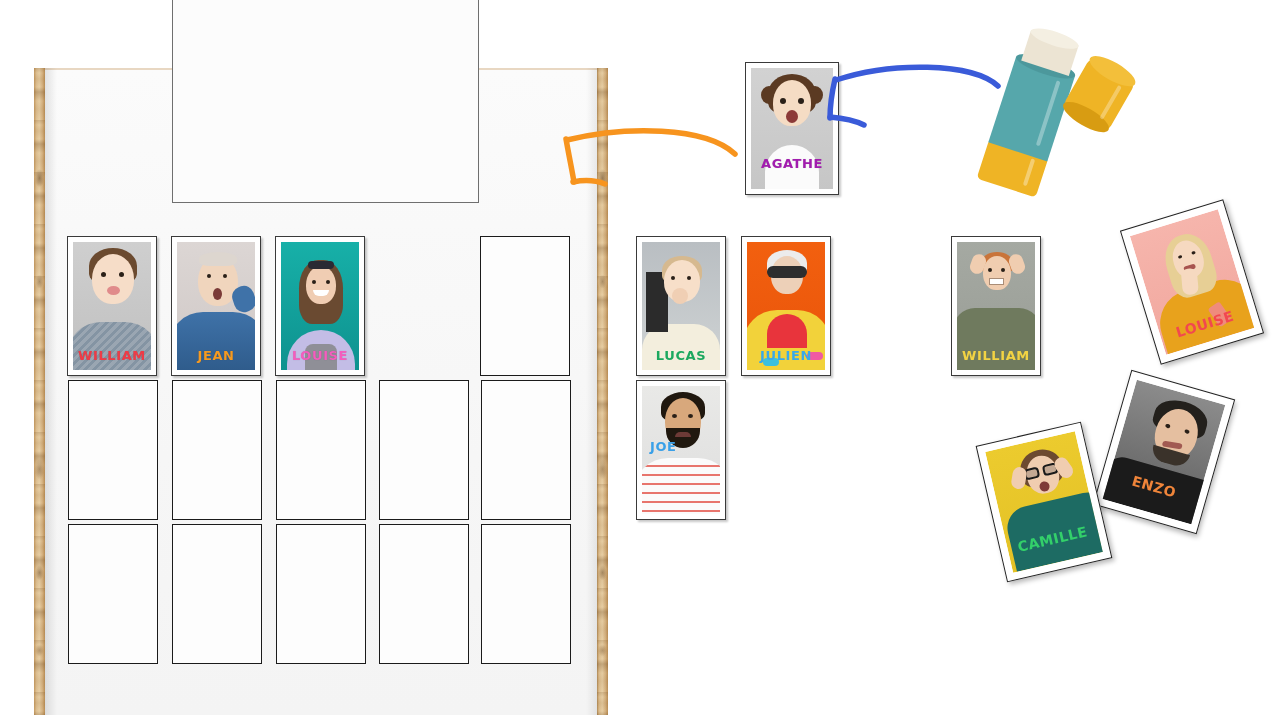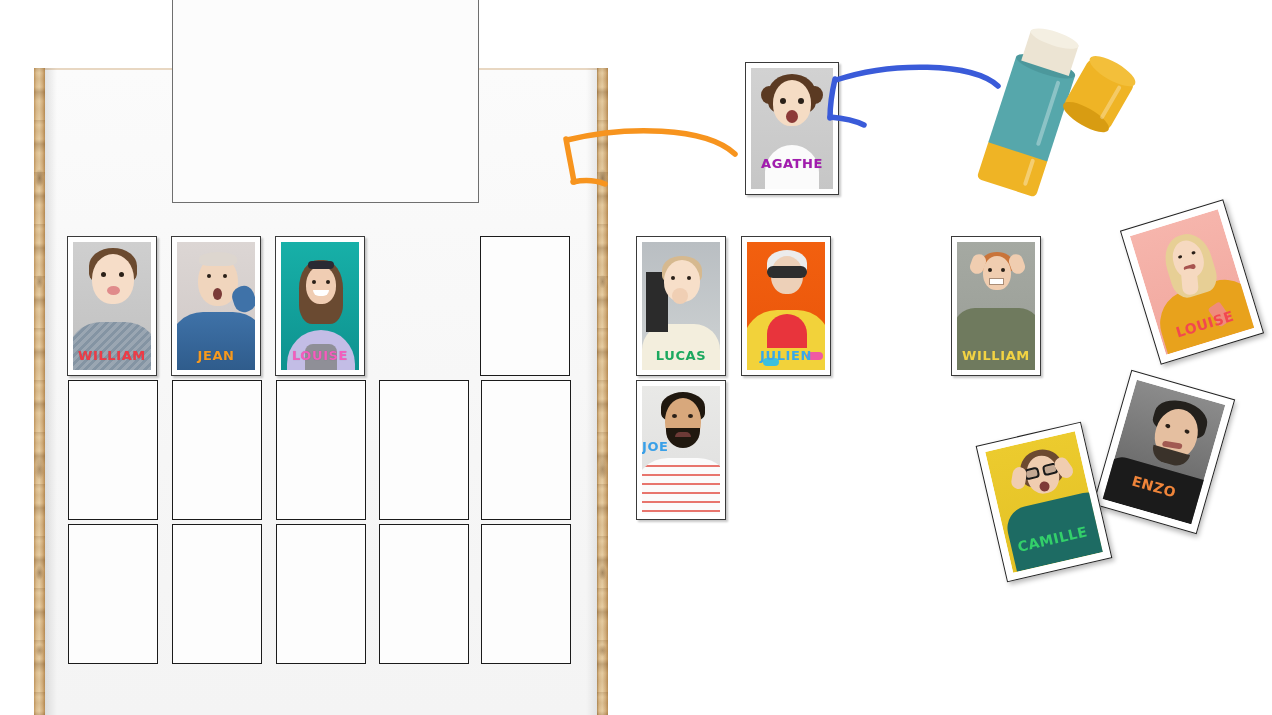--- a/index.html
+++ b/index.html
@@ -238,21 +238,21 @@
   <div class="photo-card" style="left:636px; top:380px;">
     <div class="img">
       <div class="bg" style="background:linear-gradient(180deg,#e9e9e7,#dedede)"></div>
       <div class="body" style="left:-8px; bottom:0; width:98px; height:56px; background:repeating-linear-gradient(180deg,#fbfbfb 0 7px,#e8756d 7px 9px);"></div>
       <div class="hair" style="left:19px; top:6px; width:44px; height:30px; background:#20180f;"></div>
       <div class="head" style="left:23px; top:12px; width:36px; height:46px; background:#d8a87c;"></div>
       <div class="eye" style="left:30px; top:28px; width:5px; height:4px;"></div>
       <div class="eye" style="left:46px; top:28px; width:5px; height:4px;"></div>
       <div style="position:absolute; left:24px; top:42px; width:34px; height:20px; background:#20180f; border-radius:0 0 18px 18px;"></div>
       <div style="position:absolute; left:33px; top:46px; width:16px; height:5px; background:#6d3a36; border-radius:8px 8px 0 0;"></div>
-      <div class="nm left-cut" style="color:#3aa0e8; bottom:60px; padding-left:4px;">JOE</div>
+      <div class="nm left-cut" style="color:#3aa0e8; bottom:60px; padding-left:12px;">JOE</div>
     </div>
   </div>
 
 
 
   <div class="tilt" style="left:1138px; top:212px; transform:rotate(-17deg);">
     <div class="img">
       <div class="bg" style="background:linear-gradient(180deg,#f6b5ac,#f1a79e)"></div>
       <div class="body" style="left:2px; bottom:0; width:100px; height:56px; background:#e8a21c;"></div>
       <div class="hair" style="left:26px; top:14px; width:46px; height:62px; background:#e7cf95; border-radius:46% 46% 30% 30%;"></div>

